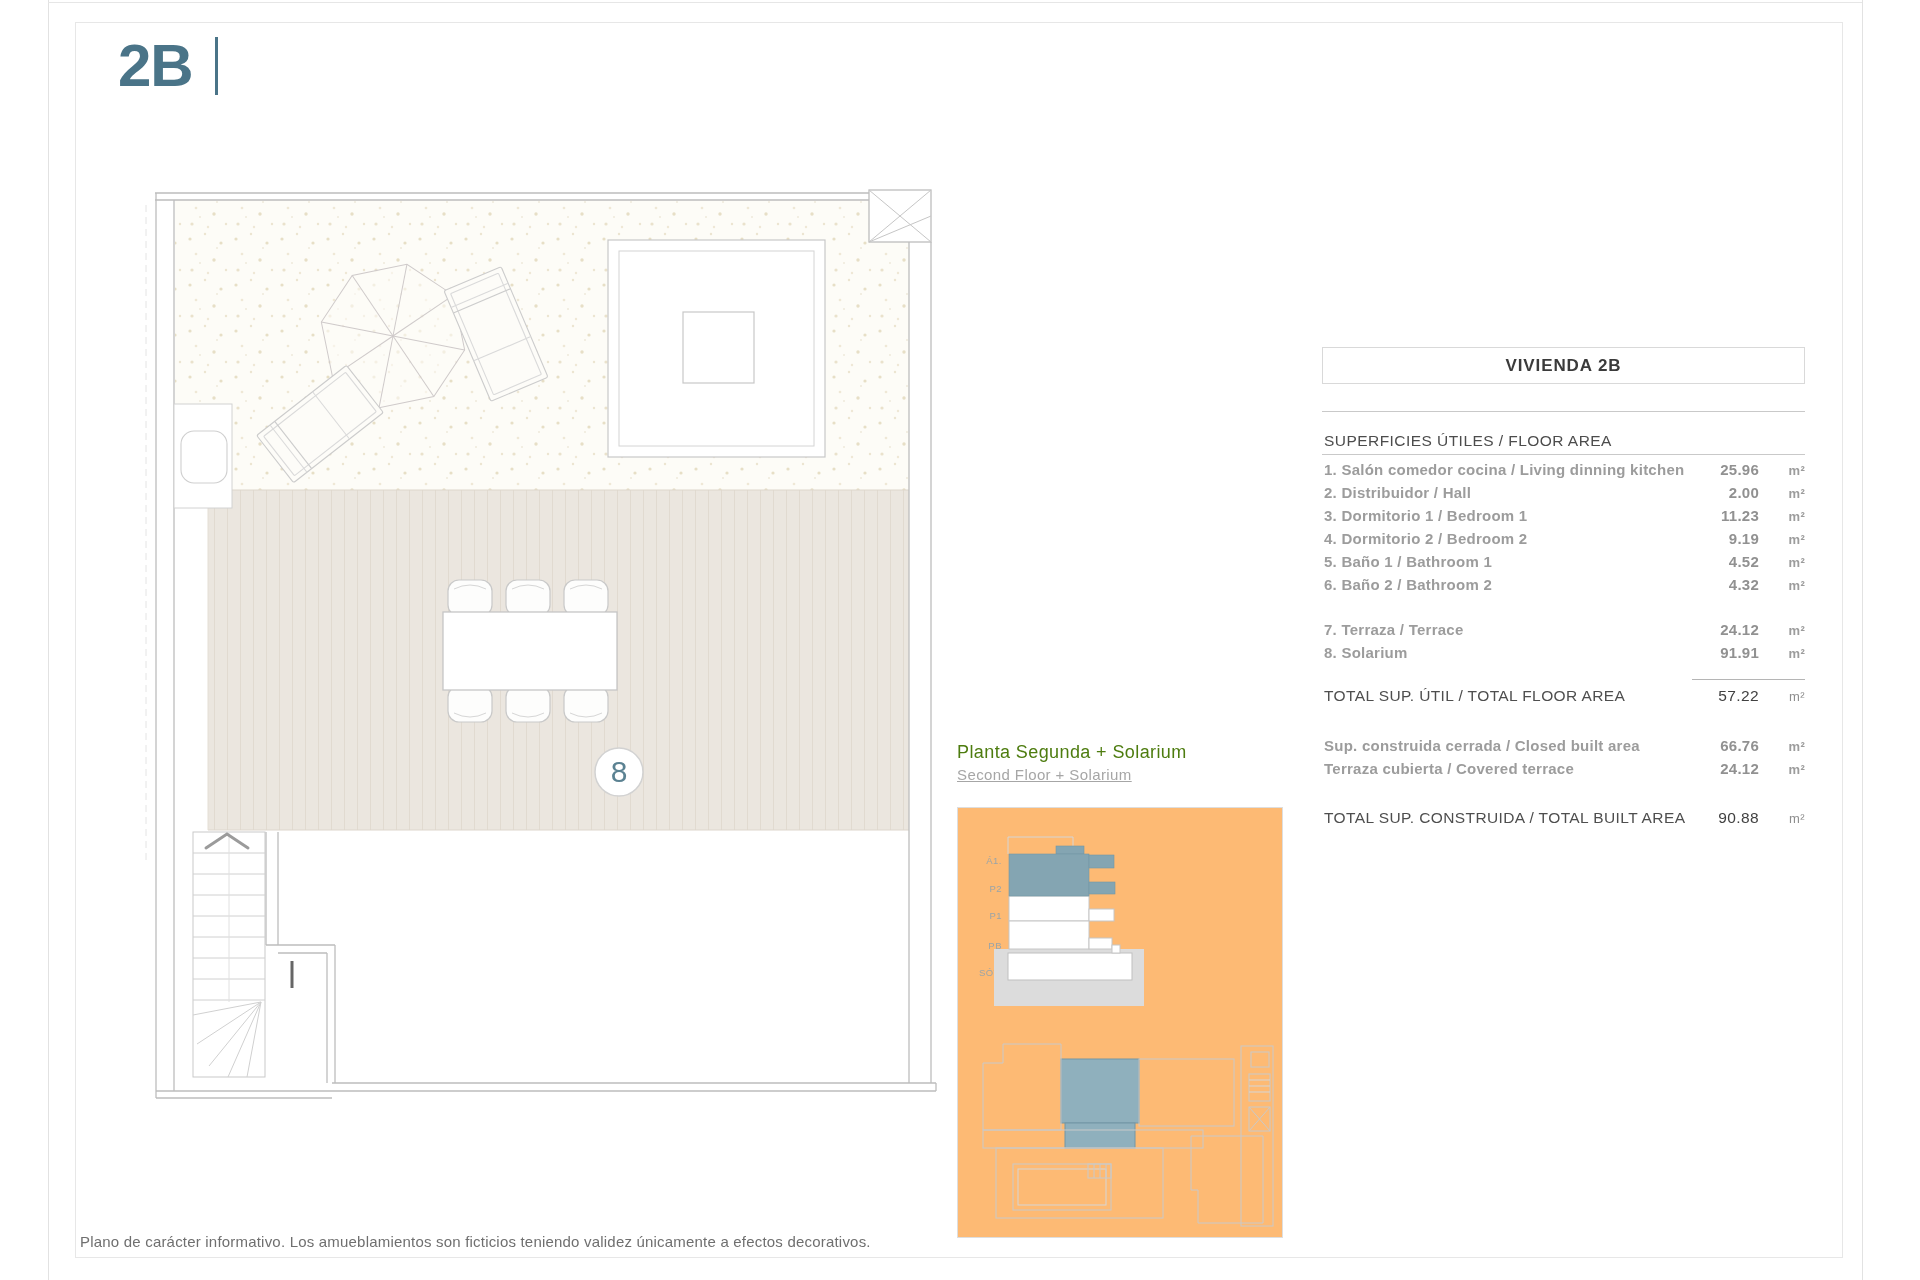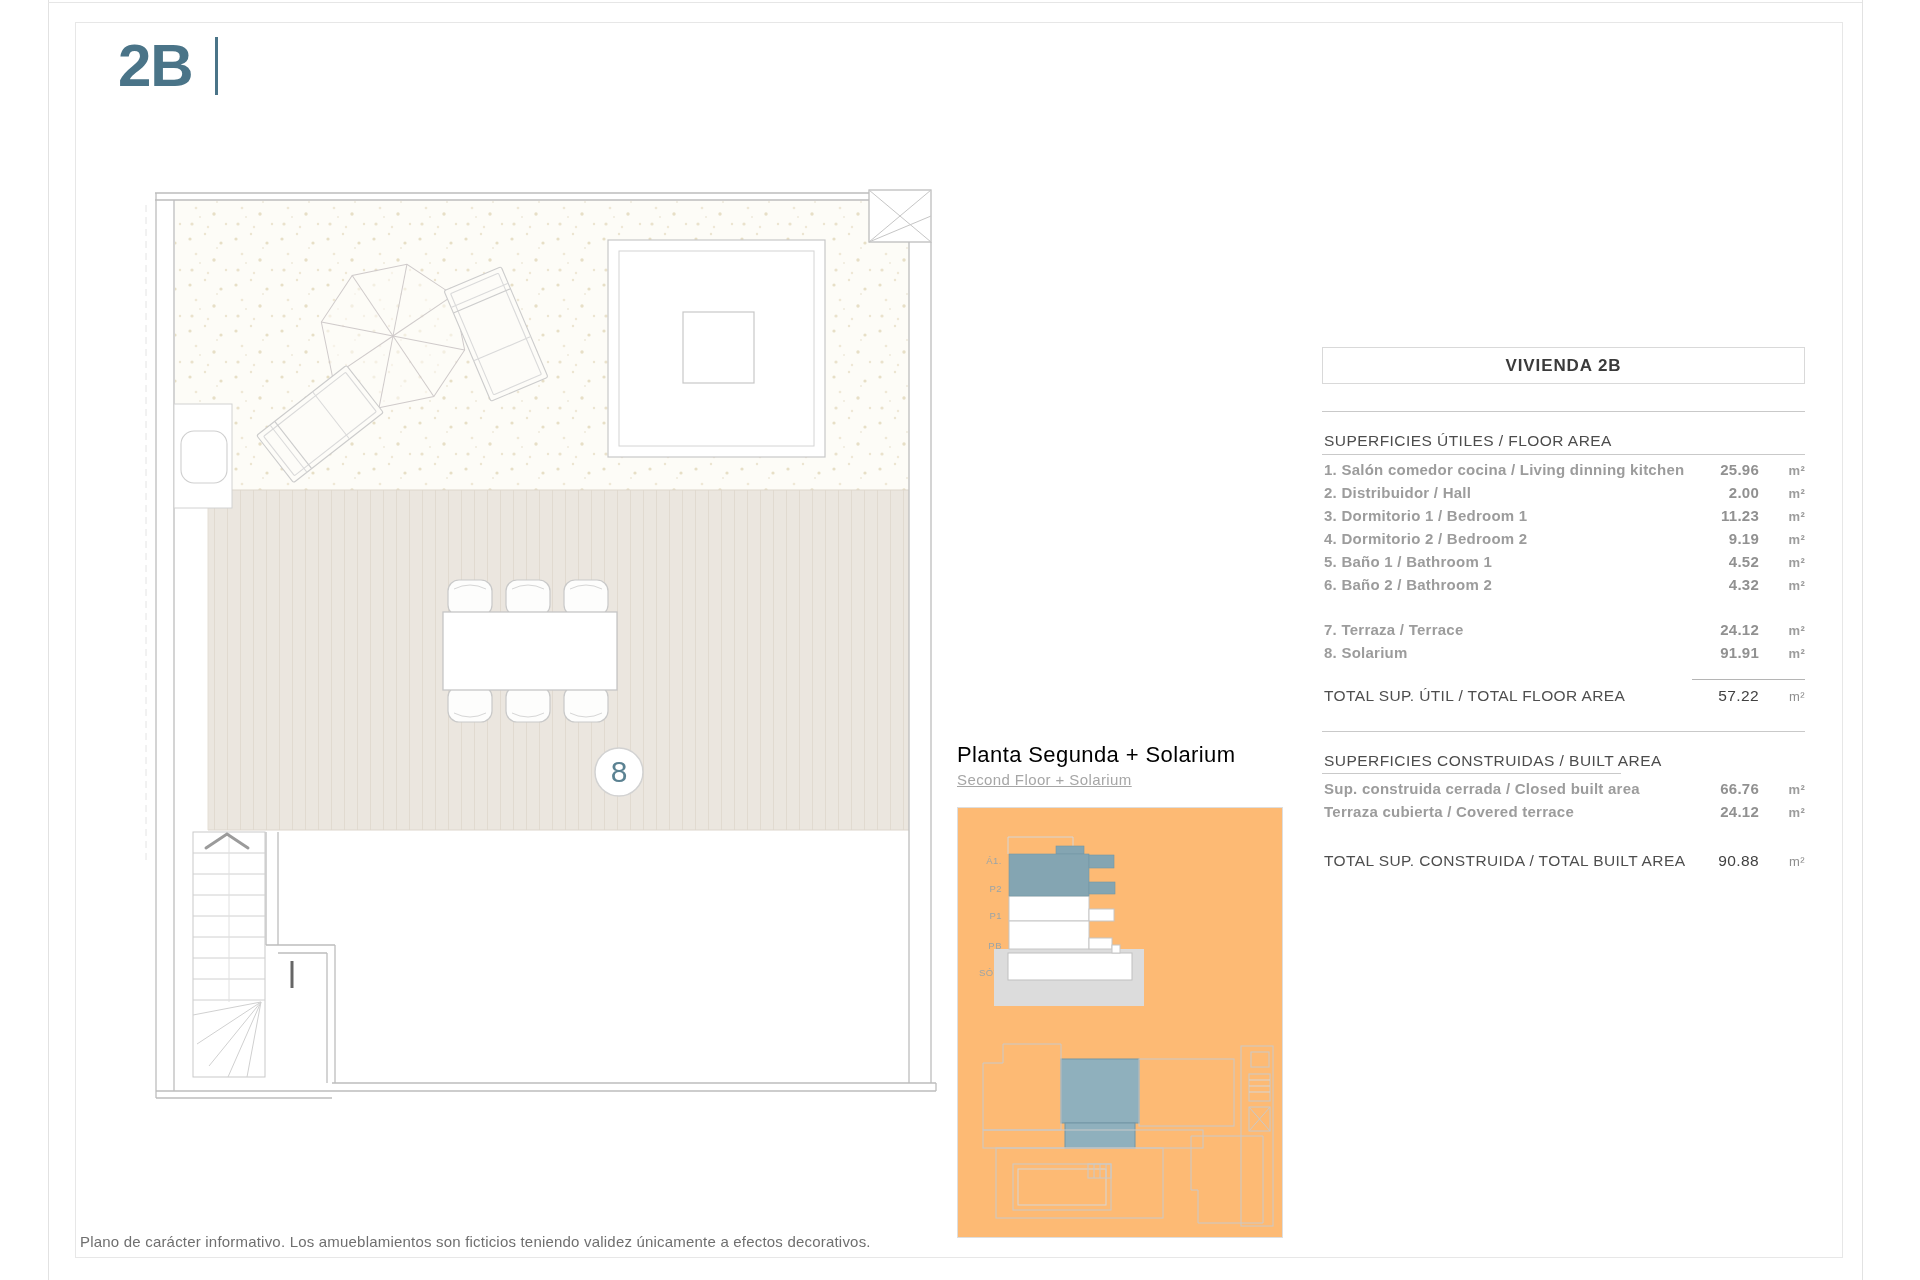--- a/index.html
+++ b/index.html
@@ -19,21 +19,21 @@
   .hdr .divider { width:3px; height:58px; background:#4a7488; margin:0 19px 0 22px; }
   .hdr .lines { display:flex; flex-direction:column; gap:5px; font-size:17.5px; letter-spacing:.6px; }
   .hdr .l1 .es { color:#85898c; } .hdr .l1 .sep, .hdr .l1 .en { color:#aeb2b4; }
   .hdr .l2 .es { color:#7796a5; } .hdr .l2 .sep, .hdr .l2 .en { color:#a4adb2; }
 
   
   .plan-wrap { position:absolute; left:140px; top:180px; width:810px; height:930px; }
 
   
   .inset-title { position:absolute; left:957px; top:742px; }
-  .inset-title .t1 { font-size:22px; color:#000000; letter-spacing:.4px; }
+  .inset-title .t1 { font-size:18px; color:#4d7c0f; letter-spacing:.4px; }
   .inset-title .t2 { font-size:15px; color:#a6a6a6; letter-spacing:.4px; margin-top:3px;text-decoration:underline; }
   .inset-box { position:absolute; left:957px; top:807px; width:326px; height:431px;
     border:1px solid #dedede; background:#fdba74; }
 
   
   .areas { position:absolute; left:1322px; top:347px; width:483px; font-size:15px; letter-spacing:.25px; }
   .vbox { border:1px solid #d9d9d9; height:37px; display:flex; align-items:center; justify-content:center;
     font-weight:bold; font-size:17px; color:#3b3b3b; letter-spacing:.9px; margin-bottom:27px; }
   .sect-h { border-top:1px solid #c9c9c9; border-bottom:1px solid #c9c9c9;
     padding:20px 0 4px 2px; font-size:15.5px; color:#4c4c4c; letter-spacing:.45px; }
@@ -340,21 +340,20 @@
       </div>
     </div>
   <div class="total-rule"></div>
   <div class="total-row">
     <span class="lbl">TOTAL SUP. ÚTIL / TOTAL FLOOR AREA</span>
     <span class="val">57.22</span>
     <span class="unit">m²</span>
   </div>
 
   <div class="built">
-    <div class="sect-h partial">SUPERFICIES CONSTRUIDAS / BUILT AREA</div>
     <div class="rows">
 
         <div class="trow">
           <span class="lbl">Sup. construida cerrada / Closed built area</span>
           <span class="val">66.76</span>
           <span class="unit">m²</span>
         </div>
 
         <div class="trow">
           <span class="lbl">Terraza cubierta / Covered terrace</span>

